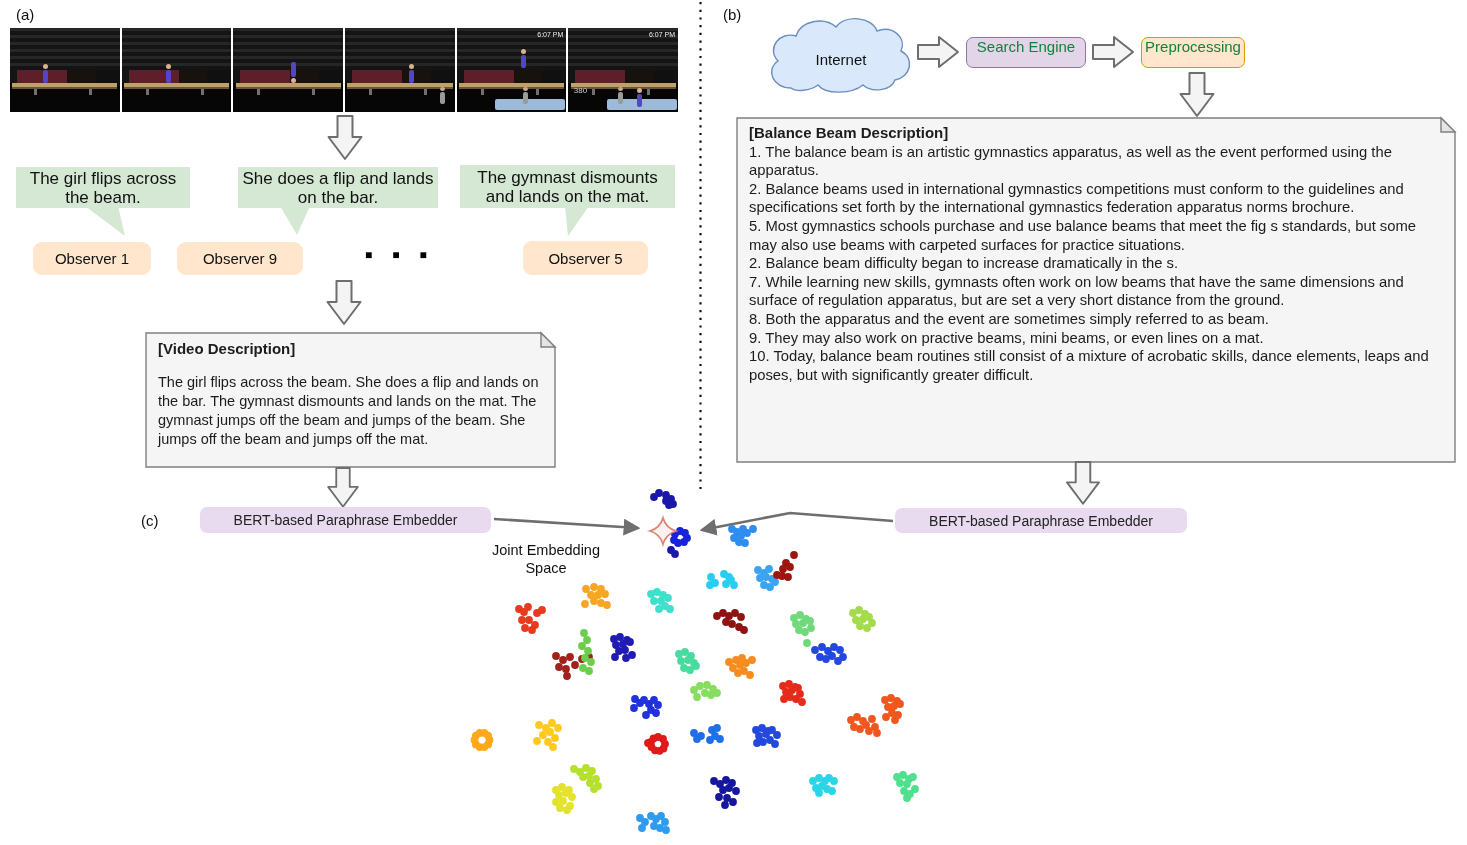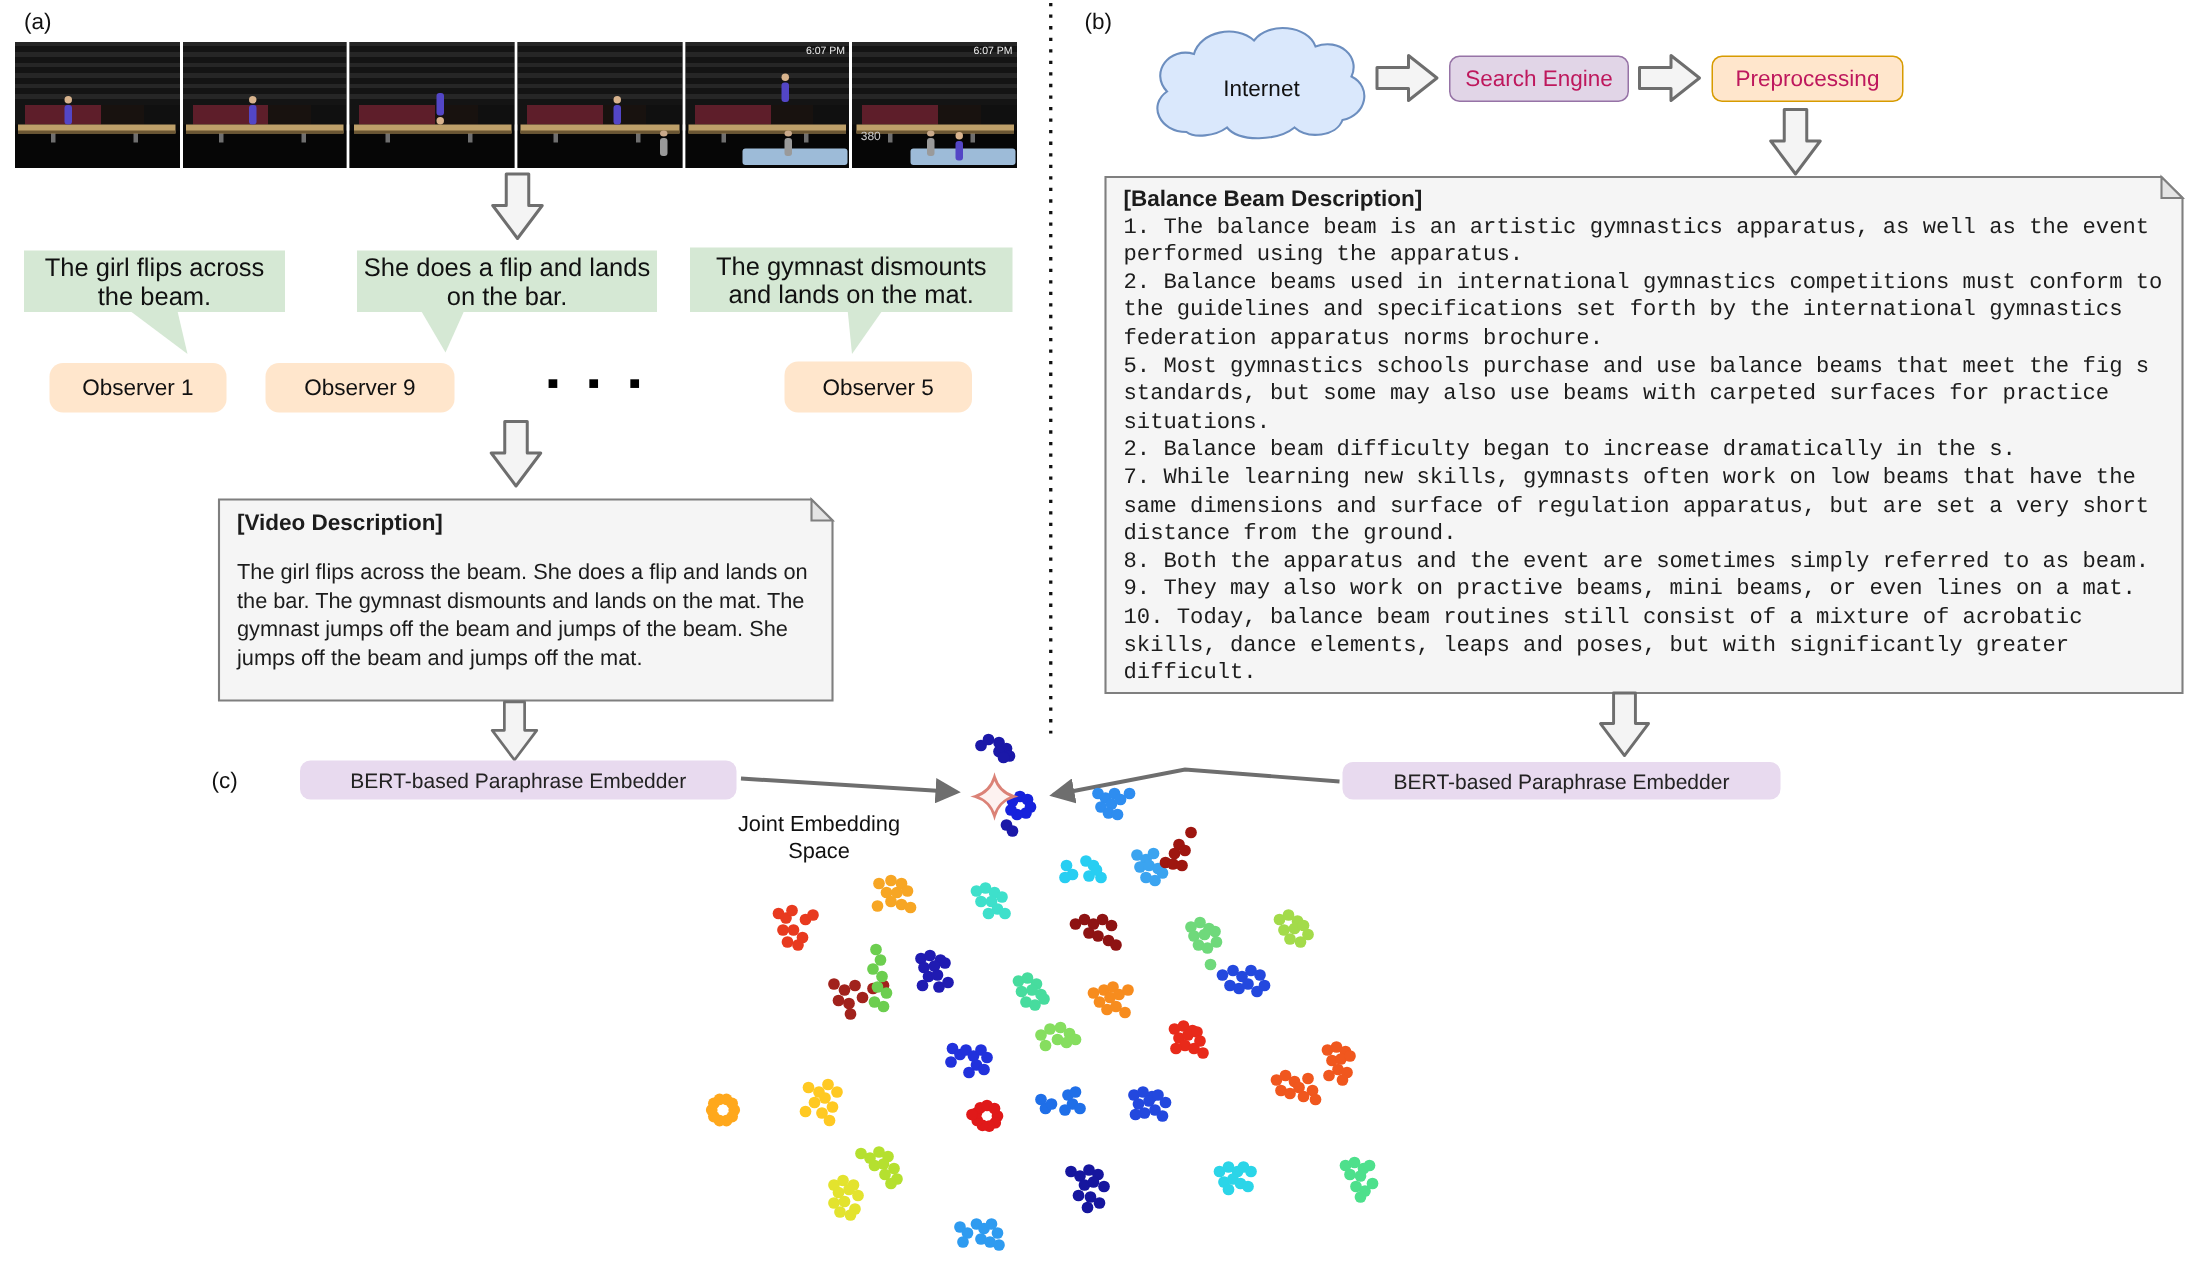--- a/index.html
+++ b/index.html
@@ -7,34 +7,34 @@
           font-family:"Liberation Sans", sans-serif;color:#1a1a1a;}
   #overlay{position:absolute;left:0;top:0;width:1467px;height:845px;}
   .panel-label{position:absolute;font-size:15px;color:#111;}
   .bubble{position:absolute;background:var(--c-bubble);display:flex;align-items:center;justify-content:center;
           text-align:center;font-size:17px;line-height:19px;color:#111;padding:0 3px;box-sizing:border-box;}
   .tailpoly{fill:var(--c-bubble);}
   .obs{position:absolute;background:var(--c-observer);border-radius:9px;display:flex;align-items:center;
        justify-content:center;font-size:15px;color:#111;}
   .bert{position:absolute;background:var(--c-embedder);border-radius:7px;display:flex;align-items:center;
         justify-content:center;font-size:14px;color:#222;}
-  .node{position:absolute;border-radius:7px;display:flex;align-items:center;justify-content:center;
-        font-size:15px;color:#be185d;box-sizing:border-box;}
+  .node{position:absolute;border-radius:7px;display:flex;align-items:flex-start;justify-content:center;
+        font-size:15px;color:#15803d;box-sizing:border-box;}
   #se-box{background:var(--c-search_fill);border:1px solid var(--c-search_border);}
   #prep-box{background:var(--c-prep_fill);border:1px solid var(--c-prep_border);}
   .cloudpath{fill:var(--c-cloud_fill);stroke:var(--c-cloud_border);stroke-width:1.4;}
   .docshape{fill:var(--c-doc_fill);stroke:#7f7f7f;stroke-width:1.4;}
   .docfold{fill:#e4e4e4;stroke:#7f7f7f;stroke-width:1.4;}
   .fat{fill:#f4f4f4;stroke:#6e6e6e;stroke-width:2;stroke-linejoin:round;}
   .conn{fill:none;stroke:#6e6e6e;stroke-width:2.6;}
   .doc-text{position:absolute;color:#1c1c1c;}
   .doc-title{font-weight:bold;font-size:15px;}
   #video-doc-body{font-size:14.5px;line-height:19px;}
   #beam-doc-text{font-size:14.8px;line-height:18.6px;}
-  .doc-line{margin:0;font-family:Liberation Mono, monospace;}
+  .doc-line{margin:0;}
   #joint-label{position:absolute;text-align:center;font-size:14.5px;line-height:18px;color:#111;}
   #ellipsis{position:absolute;font-size:12px;letter-spacing:20px;color:#000;}
   #filmstrip{position:absolute;display:flex;gap:2px;background:#fff;}
   .frame{position:relative;flex:1;background:#0c0c0c;overflow:hidden;}
   .fs-abs{position:absolute;}
 </style>
 </head>
 <body>
 
 <div id="canvas">
@@ -528,21 +528,21 @@
     <span>BERT-based Paraphrase Embedder</span>
   </div>
 
   <div id="joint-label" style="left:476px;top:541px;width:140px;">Joint Embedding Space</div>
 
   <div class="panel-label" style="left:723px;top:6px;">(b)</div>
   <div class="panel-label" style="left:771px;top:51px;width:140px;text-align:center;">Internet</div>
   <div class="node" id="se-box" style="left:966px;top:37px;width:120px;height:31px;">
     <span>Search Engine</span>
   </div>
-  <div class="node" id="prep-box" style="left:1141px;top:37px;width:128px;height:31px;">
+  <div class="node" id="prep-box" style="left:1141px;top:37px;width:104px;height:31px;">
     <span>Preprocessing</span>
   </div>
 
   <div class="doc-text" id="beam-doc-text" style="left:749px;top:124px;width:696px;">
     <div class="doc-title">[Balance Beam Description]</div>
     <div>
         <div class="doc-line">1. The balance beam is an artistic gymnastics apparatus, as well as the event performed using the apparatus.</div>
         <div class="doc-line">2. Balance beams used in international gymnastics competitions must conform to the guidelines and specifications set forth by the international gymnastics federation apparatus norms brochure.</div>
         <div class="doc-line">5. Most gymnastics schools purchase and use balance beams that meet the fig s standards, but some may also use beams with carpeted surfaces for practice situations.</div>
         <div class="doc-line">2. Balance beam difficulty began to increase dramatically in the s.</div>

